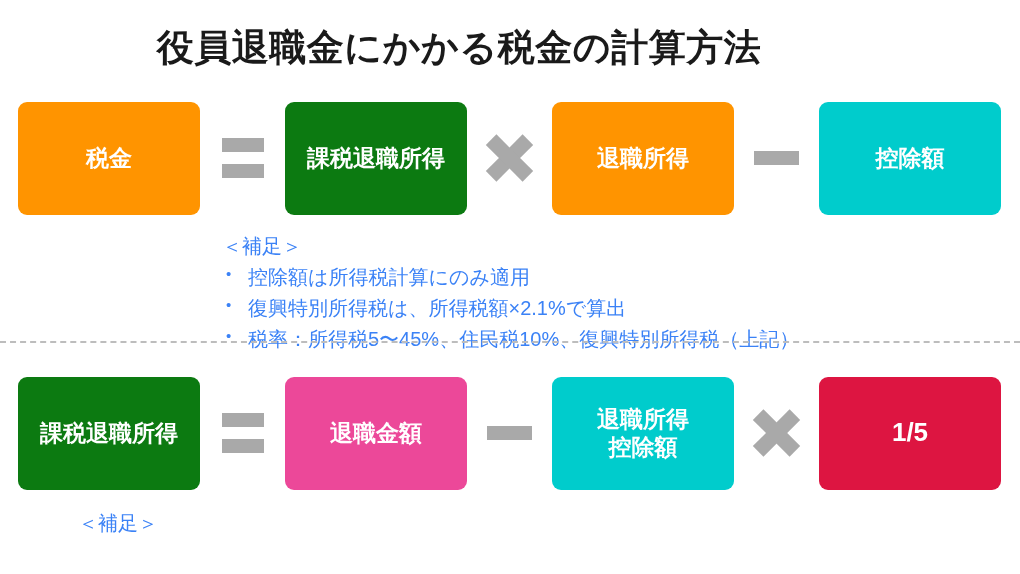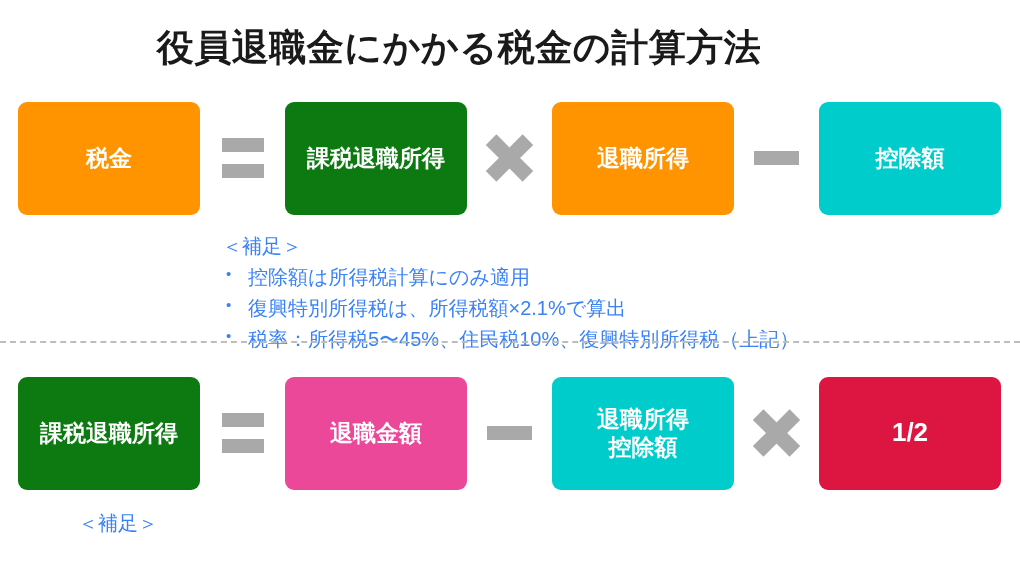--- a/index.html
+++ b/index.html
@@ -210,18 +210,18 @@
     </div>
   </div>
 
   <div class="op-slot">
     <div class="op-times">
         <span class="a"></span>
         <span class="b"></span>
       </div>
   </div>
 
-  <div class="box w-box num" style="background:#DD1541">1/2</div>
+  <div class="box w-box num" style="background:#DD1541">1/5</div>
 </div>
 
 <div class="note-block" id="note-2">
   <span class="note-head">＜補足＞</span>
 </div>
 
 </body></html>

